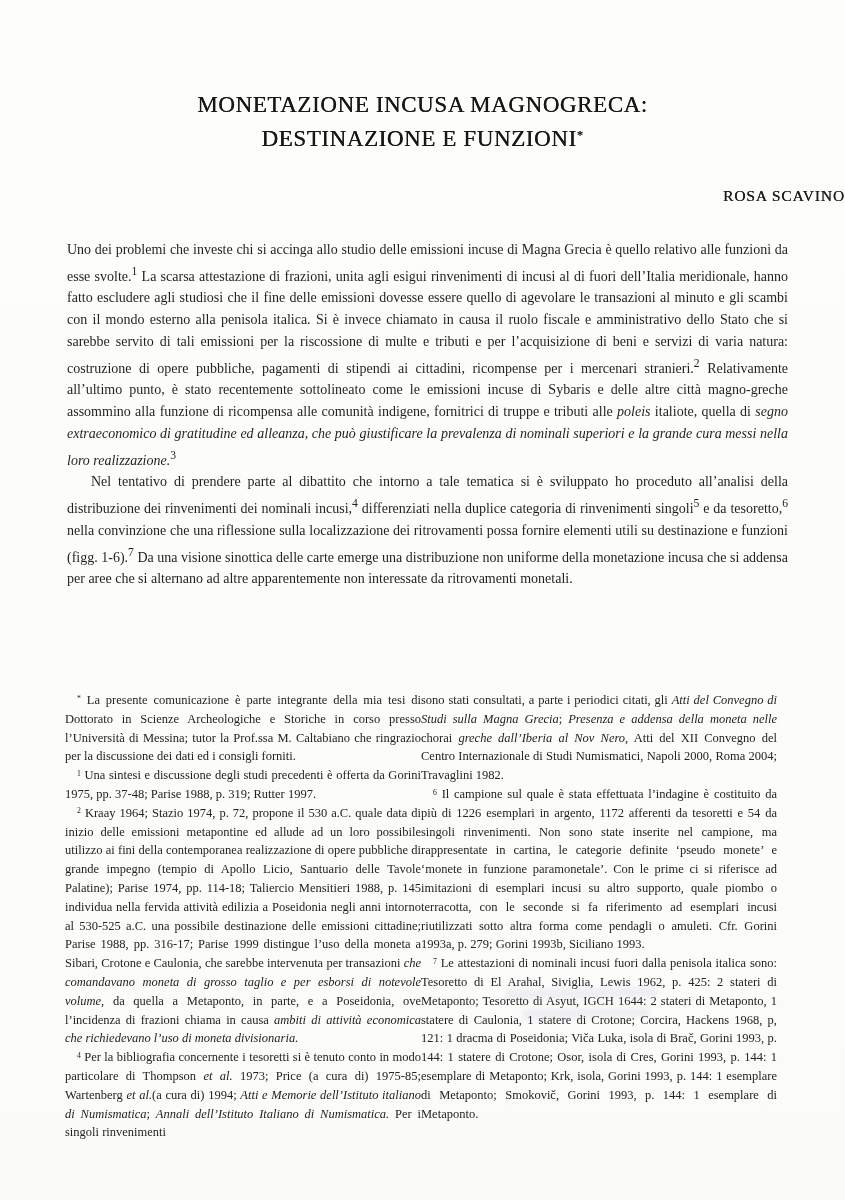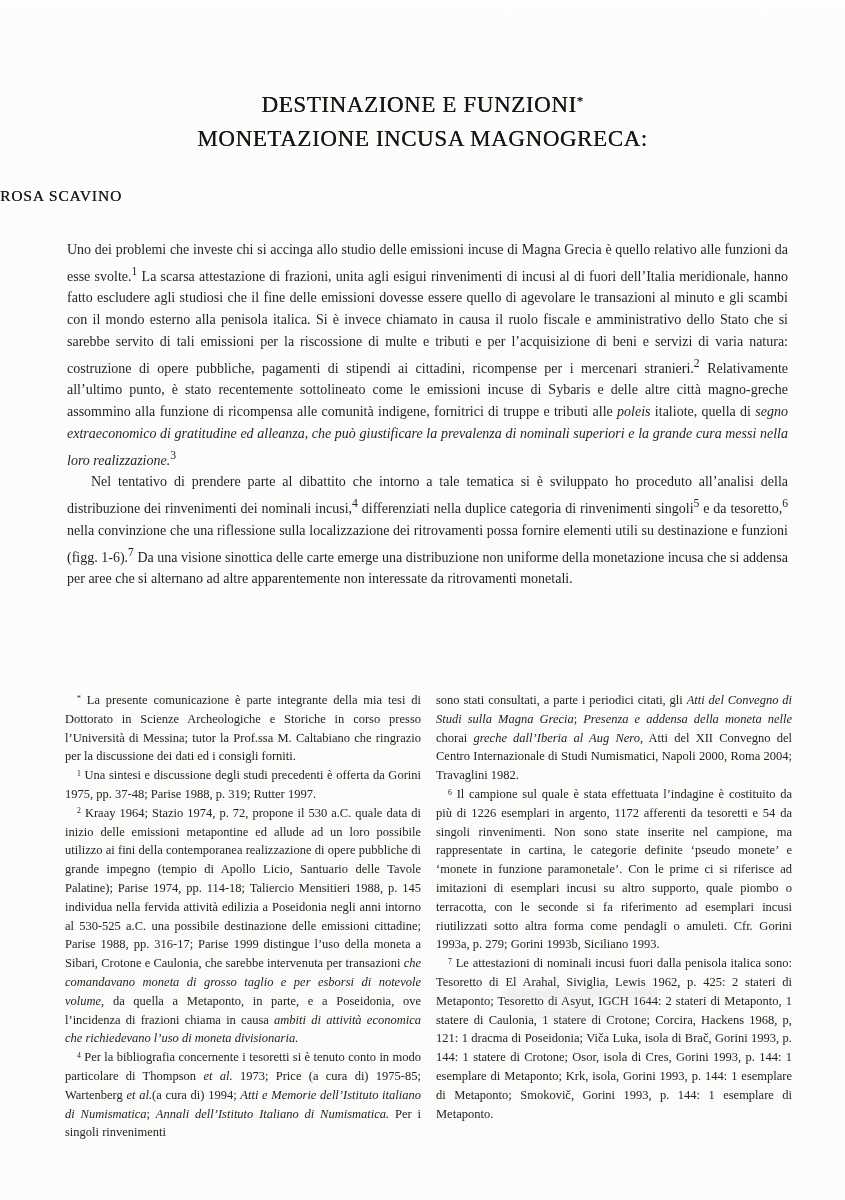--- a/index.html
+++ b/index.html
@@ -23,40 +23,40 @@
     letter-spacing: 0.6px;
     color: #181715;
     text-shadow: 0.3px 0 0 currentColor;
   }
   .title-block sup {
     font-size: 55%; line-height: 0;
     position: relative; top: -0.55em; vertical-align: baseline;
   }
   .author-line {
     position: absolute; top: 187px; left: 0; width: 100%;
-    text-align: left;
+    text-align: right;
     font-size: 15.5px; letter-spacing: 0.9px;
     color: #1d1c1a;
     text-shadow: 0.2px 0 0 currentColor;
   }
   .article-body {
     position: absolute; left: 67px; top: 239px; width: 721px;
     font-size: 14px; line-height: 21.85px;
     text-align: justify;
     color: #201f1d;
   }
   .article-body p { margin: 0; }
   .article-body p.indented { text-indent: 24px; }
   sup.fnref, .fn sup {
     font-size: 62%; line-height: 0;
     position: relative; top: -0.45em; vertical-align: baseline;
   }
   .footnotes {
     position: absolute; left: 65px; top: 691px; width: 727px;
-    display: flex; gap: 15px;
+    display: flex; gap: 0;
     font-size: 12.5px; line-height: 18.8px;
     text-align: justify;
     color: #242320;
   }
   .fncol { width: 356px; }
   .fn { margin: 0; text-indent: 12px; }
   .fn.cont { text-indent: 0; }
   .ghost {
     position: absolute;
     background: #9aa7c0;
@@ -68,40 +68,40 @@
   }
   .ghost.g1 { left: 505px; top: 988px; width: 152px; height: 11px; }
   .ghost.g2 { left: 522px; top: 1008px; width: 128px; height: 11px; }
 </style>
 </head>
 <body>
 
 <div class="page">
 
   <div class="title-block">
+    <div>MONETAZIONE INCUSA MAGNOGRECA:</div>
     <div><span>DESTINAZIONE E FUNZIONI</span><sup>*</sup></div>
-    <div>MONETAZIONE INCUSA MAGNOGRECA:</div>
   </div>
 
   <div class="author-line">ROSA SCAVINO</div>
 
   <div class="article-body">
     <p>Uno dei problemi che investe chi si accinga allo studio delle emissioni incuse di Magna Grecia è quello relativo alle funzioni da esse svolte.<sup>1</sup> La scarsa attestazione di frazioni, unita agli esigui rinvenimenti di incusi al di fuori dell’Italia meridionale, hanno fatto escludere agli studiosi che il fine delle emissioni dovesse essere quello di agevolare le transazioni al minuto e gli scambi con il mondo esterno alla penisola italica. Si è invece chiamato in causa il ruolo fiscale e amministrativo dello Stato che si sarebbe servito di tali emissioni per la riscossione di multe e tributi e per l’acquisizione di beni e servizi di varia natura: costruzione di opere pubbliche, pagamenti di stipendi ai cittadini, ricompense per i mercenari stranieri.<sup>2</sup> Relativamente all’ultimo punto, è stato recentemente sottolineato come le emissioni incuse di Sybaris e delle altre città magno-greche assommino alla funzione di ricompensa alle comunità indigene, fornitrici di truppe e tributi alle <i>poleis</i> italiote, quella di <i>segno extraeconomico di gratitudine ed alleanza, che può giustificare la prevalenza di nominali superiori e la grande cura messi nella loro realizzazione.</i><sup>3</sup></p>
     <p class="indented">Nel tentativo di prendere parte al dibattito che intorno a tale tematica si è sviluppato ho proceduto all’analisi della distribuzione dei rinvenimenti dei nominali incusi,<sup>4</sup> differenziati nella duplice categoria di rinvenimenti singoli<sup>5</sup> e da tesoretto,<sup>6</sup> nella convinzione che una riflessione sulla localizzazione dei ritrovamenti possa fornire elementi utili su destinazione e funzioni (figg. 1-6).<sup>7</sup> Da una visione sinottica delle carte emerge una distribuzione non uniforme della monetazione incusa che si addensa per aree che si alternano ad altre apparentemente non interessate da ritrovamenti monetali.</p>
   </div>
 
   <div class="footnotes">
     <div class="fncol">
       <p class="fn"><sup>*</sup> La presente comunicazione è parte integrante della mia tesi di Dottorato in Scienze Archeologiche e Storiche in corso presso l’Università di Messina; tutor la Prof.ssa M. Caltabiano che ringrazio per la discussione dei dati ed i consigli forniti.</p>
       <p class="fn"><sup>1</sup> Una sintesi e discussione degli studi precedenti è offerta da Gorini 1975, pp. 37-48; Parise 1988, p. 319; Rutter 1997.</p>
       <p class="fn"><sup>2</sup> Kraay 1964; Stazio 1974, p. 72, propone il 530 a.C. quale data di inizio delle emissioni metapontine ed allude ad un loro possibile utilizzo ai fini della contemporanea realizzazione di opere pubbliche di grande impegno (tempio di Apollo Licio, Santuario delle Tavole Palatine); Parise 1974, pp. 114-18; Taliercio Mensitieri 1988, p. 145 individua nella fervida attività edilizia a Poseidonia negli anni intorno al 530-525 a.C. una possibile destinazione delle emissioni cittadine; Parise 1988, pp. 316-17; Parise 1999 distingue l’uso della moneta a Sibari, Crotone e Caulonia, che sarebbe intervenuta per transazioni <i>che comandavano moneta di grosso taglio e per esborsi di notevole volume</i>, da quella a Metaponto, in parte, e a Poseidonia, ove l’incidenza di frazioni chiama in causa <i>ambiti di attività economica che richiedevano l’uso di moneta divisionaria.</i></p>
       <p class="fn"><sup>4</sup> Per la bibliografia concernente i tesoretti si è tenuto conto in modo particolare di Thompson <i>et al.</i> 1973; Price (a cura di) 1975-85; Wartenberg <i>et al.</i>(a cura di) 1994; <i>Atti e Memorie dell’Istituto italiano di Numismatica</i>; <i>Annali dell’Istituto Italiano di Numismatica.</i> Per i singoli rinvenimenti</p>
     </div>
     <div class="fncol">
-      <p class="fn cont">sono stati consultati, a parte i periodici citati, gli <i>Atti del Convegno di Studi sulla Magna Grecia</i>; <i>Presenza e addensa della moneta nelle</i> chorai <i>greche dall’Iberia al Aug Nero</i>, Atti del XII Convegno del Centro Internazionale di Studi Numismatici, Napoli 2000, Roma 2004; Travaglini 1982.</p>
+      <p class="fn cont">sono stati consultati, a parte i periodici citati, gli <i>Atti del Convegno di Studi sulla Magna Grecia</i>; <i>Presenza e addensa della moneta nelle</i> chorai <i>greche dall’Iberia al Nov Nero</i>, Atti del XII Convegno del Centro Internazionale di Studi Numismatici, Napoli 2000, Roma 2004; Travaglini 1982.</p>
       <p class="fn"><sup>6</sup> Il campione sul quale è stata effettuata l’indagine è costituito da più di 1226 esemplari in argento, 1172 afferenti da tesoretti e 54 da singoli rinvenimenti. Non sono state inserite nel campione, ma rappresentate in cartina, le categorie definite ‘pseudo monete’ e ‘monete in funzione paramonetale’. Con le prime ci si riferisce ad imitazioni di esemplari incusi su altro supporto, quale piombo o terracotta, con le seconde si fa riferimento ad esemplari incusi riutilizzati sotto altra forma come pendagli o amuleti. Cfr. Gorini 1993a, p. 279; Gorini 1993b, Siciliano 1993.</p>
       <p class="fn"><sup>7</sup> Le attestazioni di nominali incusi fuori dalla penisola italica sono: Tesoretto di El Arahal, Siviglia, Lewis 1962, p. 425: 2 stateri di Metaponto; Tesoretto di Asyut, IGCH 1644: 2 stateri di Metaponto, 1 statere di Caulonia, 1 statere di Crotone; Corcira, Hackens 1968, p, 121: 1 dracma di Poseidonia; Viča Luka, isola di Brač, Gorini 1993, p. 144: 1 statere di Crotone; Osor, isola di Cres, Gorini 1993, p. 144: 1 esemplare di Metaponto; Krk, isola, Gorini 1993, p. 144: 1 esemplare di Metaponto; Smokovič, Gorini 1993, p. 144: 1 esemplare di Metaponto.</p>
     </div>
   </div>
 
   <div class="ghost g1"></div>
   <div class="ghost g2"></div>
 
 </div>
 

